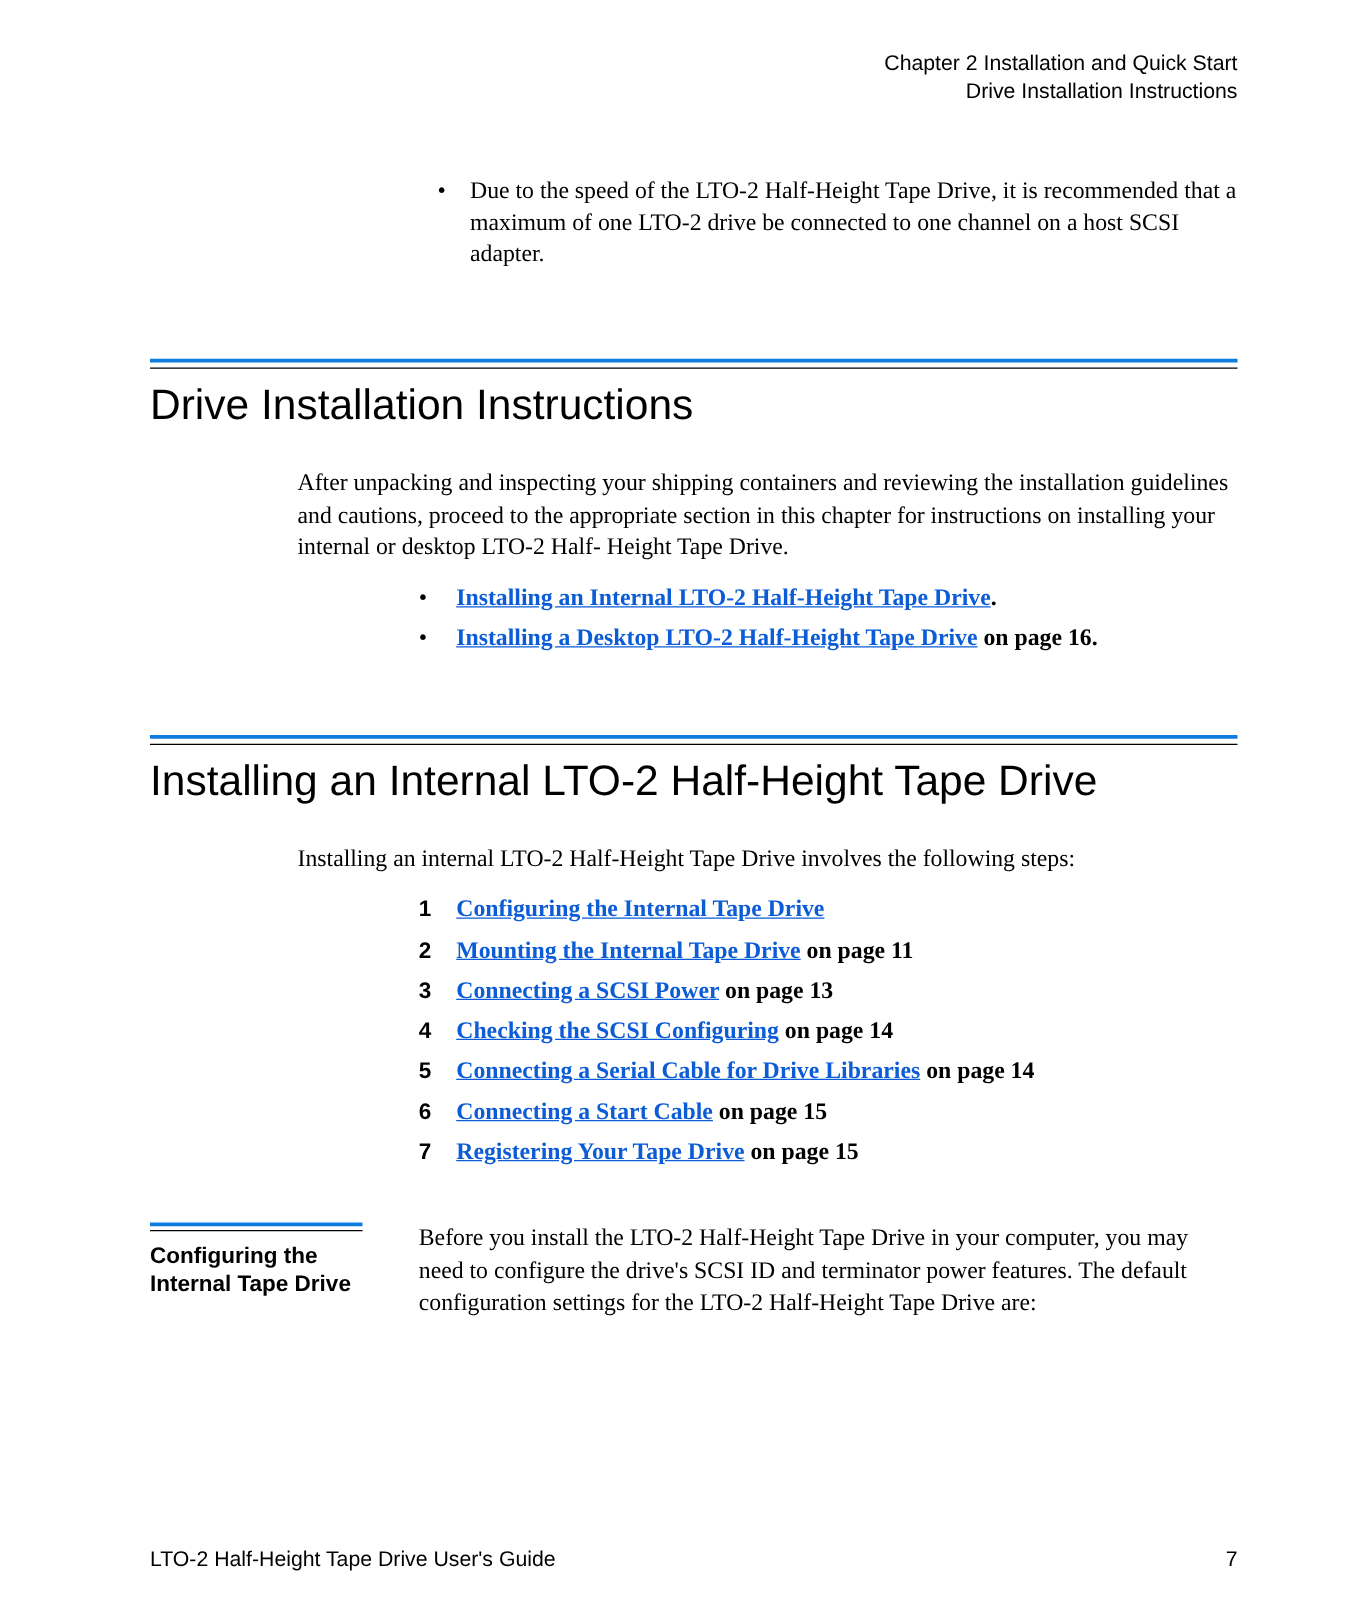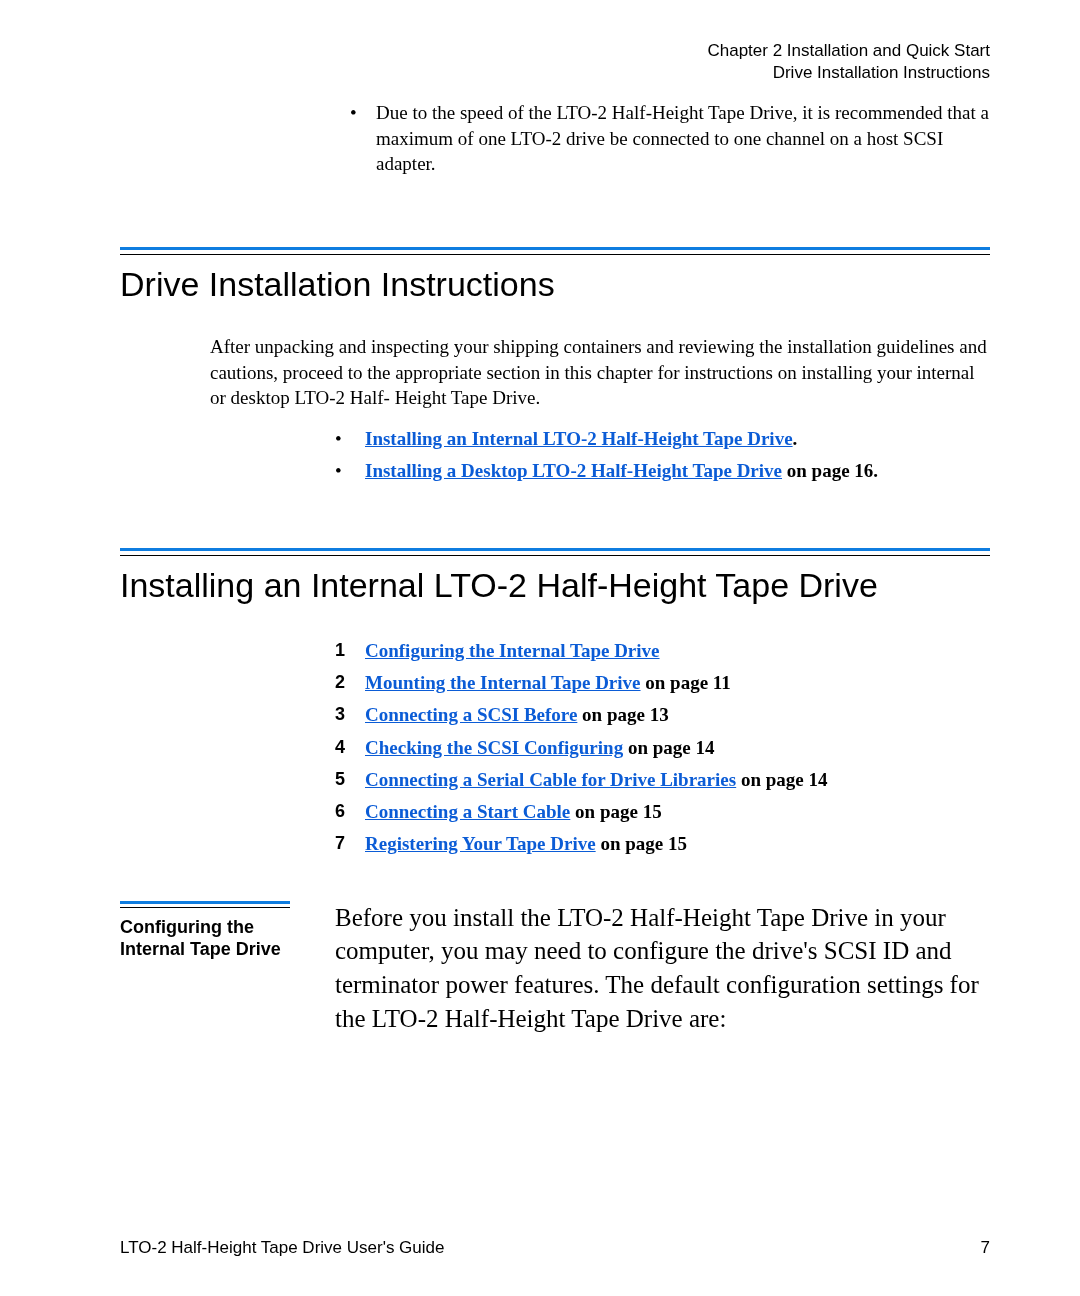--- a/index.html
+++ b/index.html
@@ -15,21 +15,21 @@
   }
   .page {
     padding: 40px 90px 40px 120px;
     box-sizing: border-box;
   }
   .header {
     text-align: right;
     font-family: Arial, Helvetica, sans-serif;
     font-size: 17px;
     line-height: 1.3;
-    margin-bottom: 16px;
+    margin-bottom: 56px;
   }
   .intro-bullet {
     margin-left: 230px;
     font-size: 19px;
     line-height: 1.35;
     margin-bottom: 70px;
     display: flex;
   }
   .intro-bullet .dot {
     width: 26px;
@@ -48,21 +48,21 @@
     background: #000;
     margin: 0 0 10px 0;
   }
   h1 {
     font-family: Arial, Helvetica, sans-serif;
     font-weight: 400;
     font-size: 34px;
     margin: 0 0 30px 0;
   }
   .body-para {
-    margin-left: 90px;
+    margin-left: 118px;
     font-size: 19px;
     line-height: 1.35;
     margin-bottom: 12px;
   }
   .list {
     margin-left: 215px;
     font-size: 19px;
     line-height: 1.7;
   }
   .list-row {
@@ -112,21 +112,21 @@
     width: 170px;
   }
   .subsection .label-col .label {
     font-family: Arial, Helvetica, sans-serif;
     font-weight: bold;
     font-size: 18px;
     line-height: 1.25;
   }
   .subsection .body-col {
     flex: 1;
-    font-size: 25px;
+    font-size: 19px;
     line-height: 1.35;
   }
   .footer {
     position: absolute;
     bottom: 38px;
     left: 120px;
     right: 90px;
     display: flex;
     justify-content: space-between;
     font-family: Arial, Helvetica, sans-serif;
@@ -177,33 +177,34 @@
       </div>
     </div>
   </div>
 
   <div class="section-gap"></div>
 
   <div class="rule-blue"></div>
   <div class="rule-black"></div>
   <h1>Installing an Internal LTO-2 Half-Height Tape Drive</h1>
 
+  <div class="body-para">Installing an internal LTO-2 Half-Height Tape Drive involves the following steps:</div>
 
   <div class="list">
     <div class="list-row">
       <div class="marker num">1</div>
       <div class="content"><a class="link">Configuring the Internal Tape Drive</a><span></span></div>
     </div>
     <div class="list-row">
       <div class="marker num">2</div>
       <div class="content"><a class="link">Mounting the Internal Tape Drive</a><span> on page 11</span></div>
     </div>
     <div class="list-row">
       <div class="marker num">3</div>
-      <div class="content"><a class="link">Connecting a SCSI Before</a><span> on page 13</span></div>
+      <div class="content"><a class="link">Connecting a SCSI Power</a><span> on page 13</span></div>
     </div>
     <div class="list-row">
       <div class="marker num">4</div>
       <div class="content"><a class="link">Checking the SCSI Configuring</a><span> on page 14</span></div>
     </div>
     <div class="list-row">
       <div class="marker num">5</div>
       <div class="content"><a class="link">Connecting a Serial Cable for Drive Libraries</a><span> on page 14</span></div>
     </div>
     <div class="list-row">

